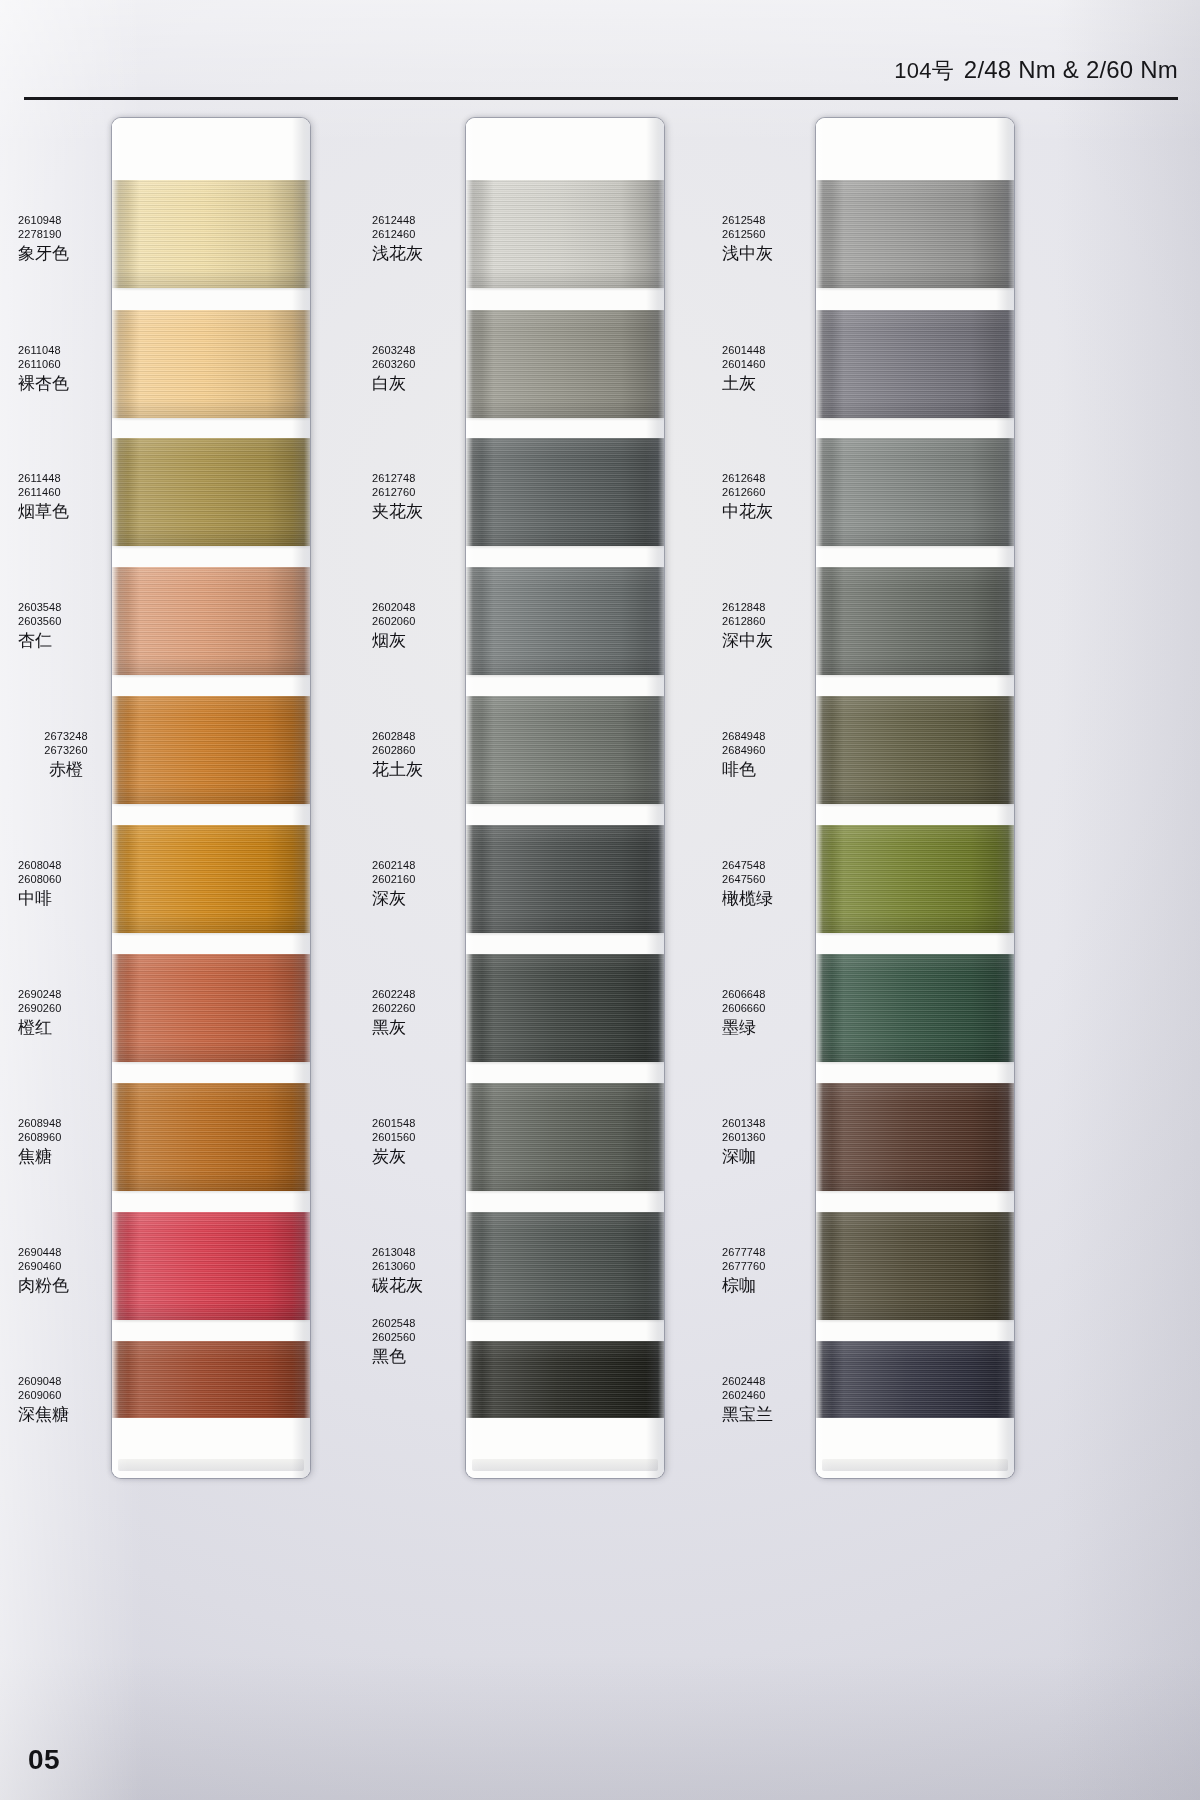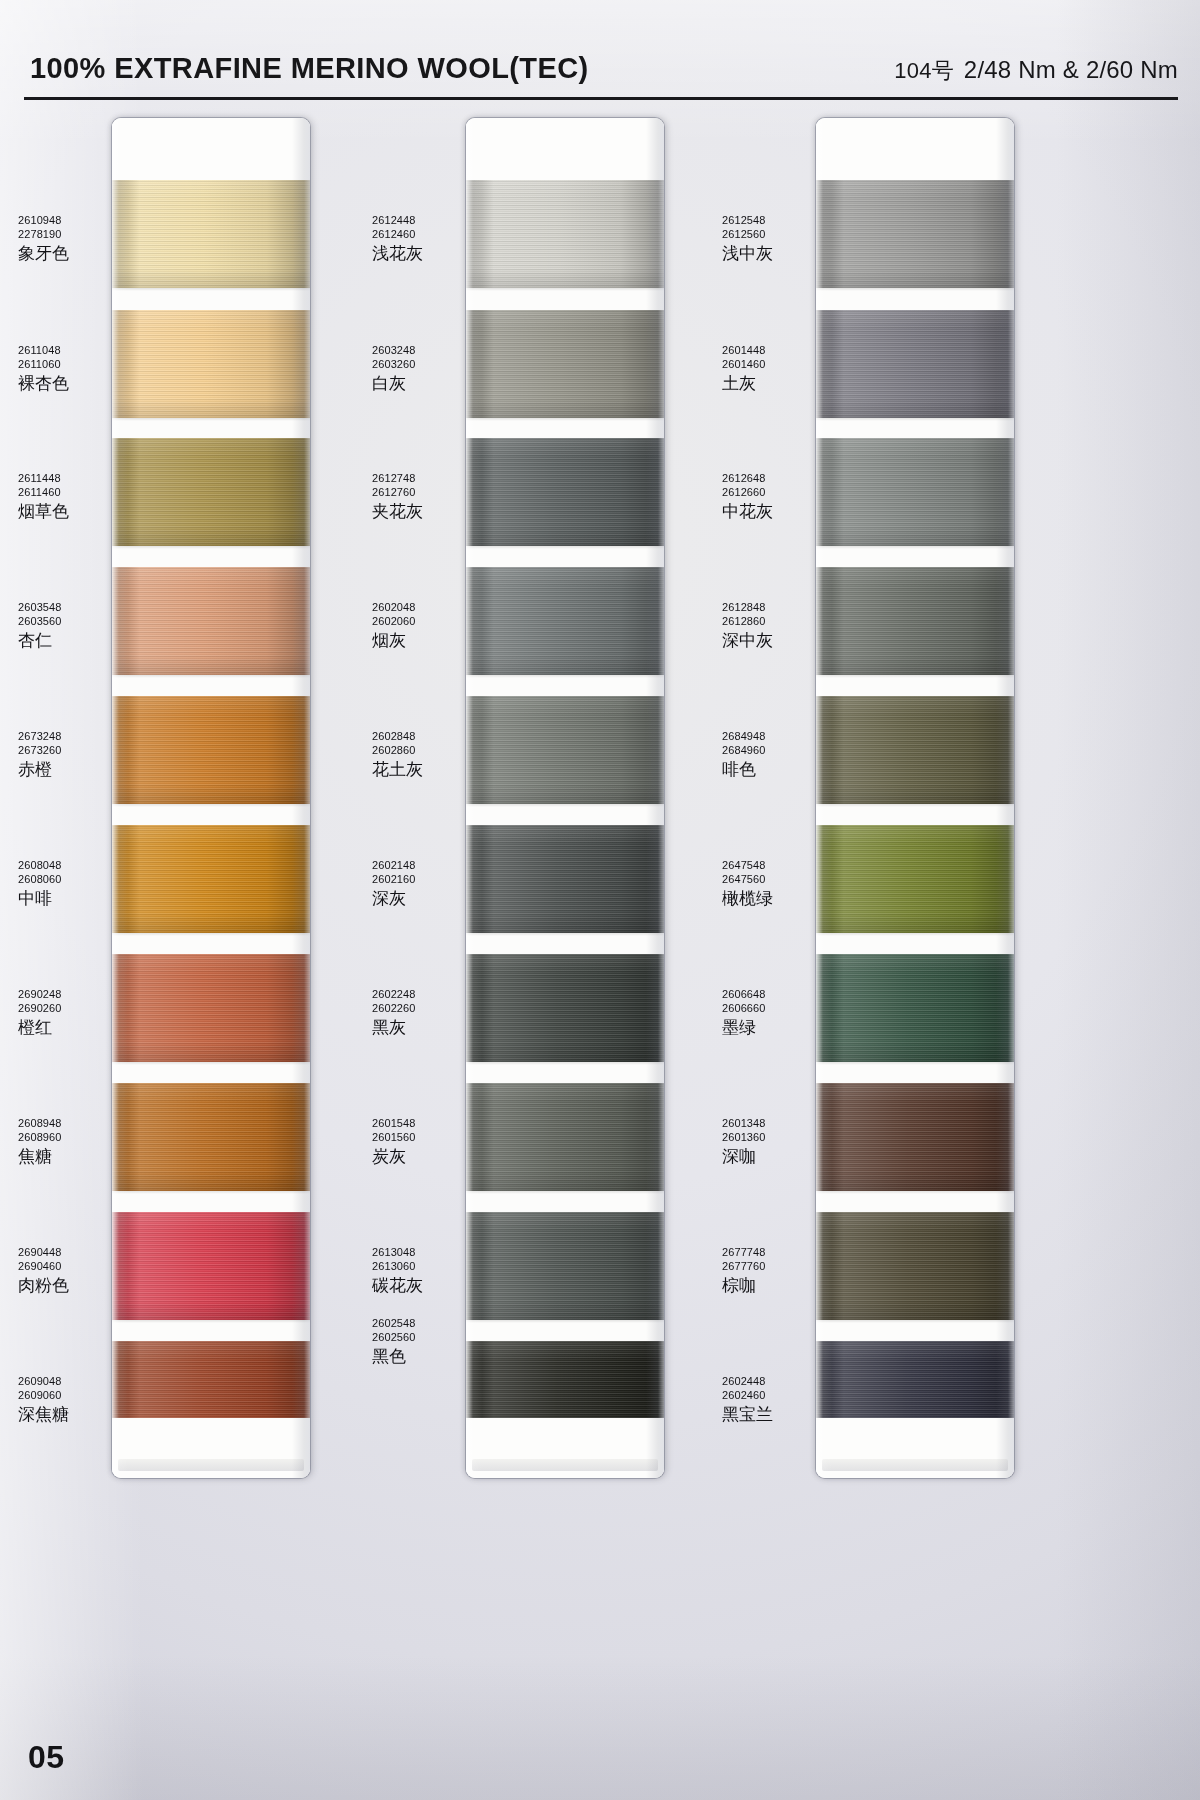--- a/index.html
+++ b/index.html
@@ -71,21 +71,21 @@
     top: 97px;
     height: 3px;
     background: #18181c;
   }
 
   
   #page-number {
     position: absolute;
     left: 28px;
     bottom: 24px;
-    font-size: 32px;
+    font-size: 28px;
     font-weight: 700;
     color: #131316;
     letter-spacing: .5px;
   }
 
   
   .column {
     position: absolute;
     top: 118px;
     width: 340px;
@@ -210,21 +210,20 @@
     margin-top: 1px;
   }
 </style>
 </head>
 <body>
 
 <div id="page">
   <div id="paper"></div>
 
   <div id="header">
-    <div id="header-title">100% EXTRAFINE MERINO WOOL(TEC)</div>
     <div id="header-spec">
       <span class="cn">104号</span><span class="gap"></span><span>2/48 Nm &amp; 2/60 Nm</span>
     </div>
     <div id="header-rule"></div>
   </div>
 
   <div class="column col-1" id="col-1">
     <div class="card">
       <div class="card-top"></div>
       <div class="card-bottom"></div>
@@ -292,21 +291,21 @@
       <div class="label" style="top: 354px;">
         <div class="code">2611448</div>
         <div class="code">2611460</div>
         <div class="name">烟草色</div>
       </div>
       <div class="label" style="top: 483px;">
         <div class="code">2603548</div>
         <div class="code">2603560</div>
         <div class="name">杏仁</div>
       </div>
-      <div class="label" style="top: 612px;">
+      <div class="label" style="top: 612px; text-align: center;">
         <div class="code">2673248</div>
         <div class="code">2673260</div>
         <div class="name">赤橙</div>
       </div>
       <div class="label" style="top: 741px;">
         <div class="code">2608048</div>
         <div class="code">2608060</div>
         <div class="name">中啡</div>
       </div>
       <div class="label" style="top: 870px;">

